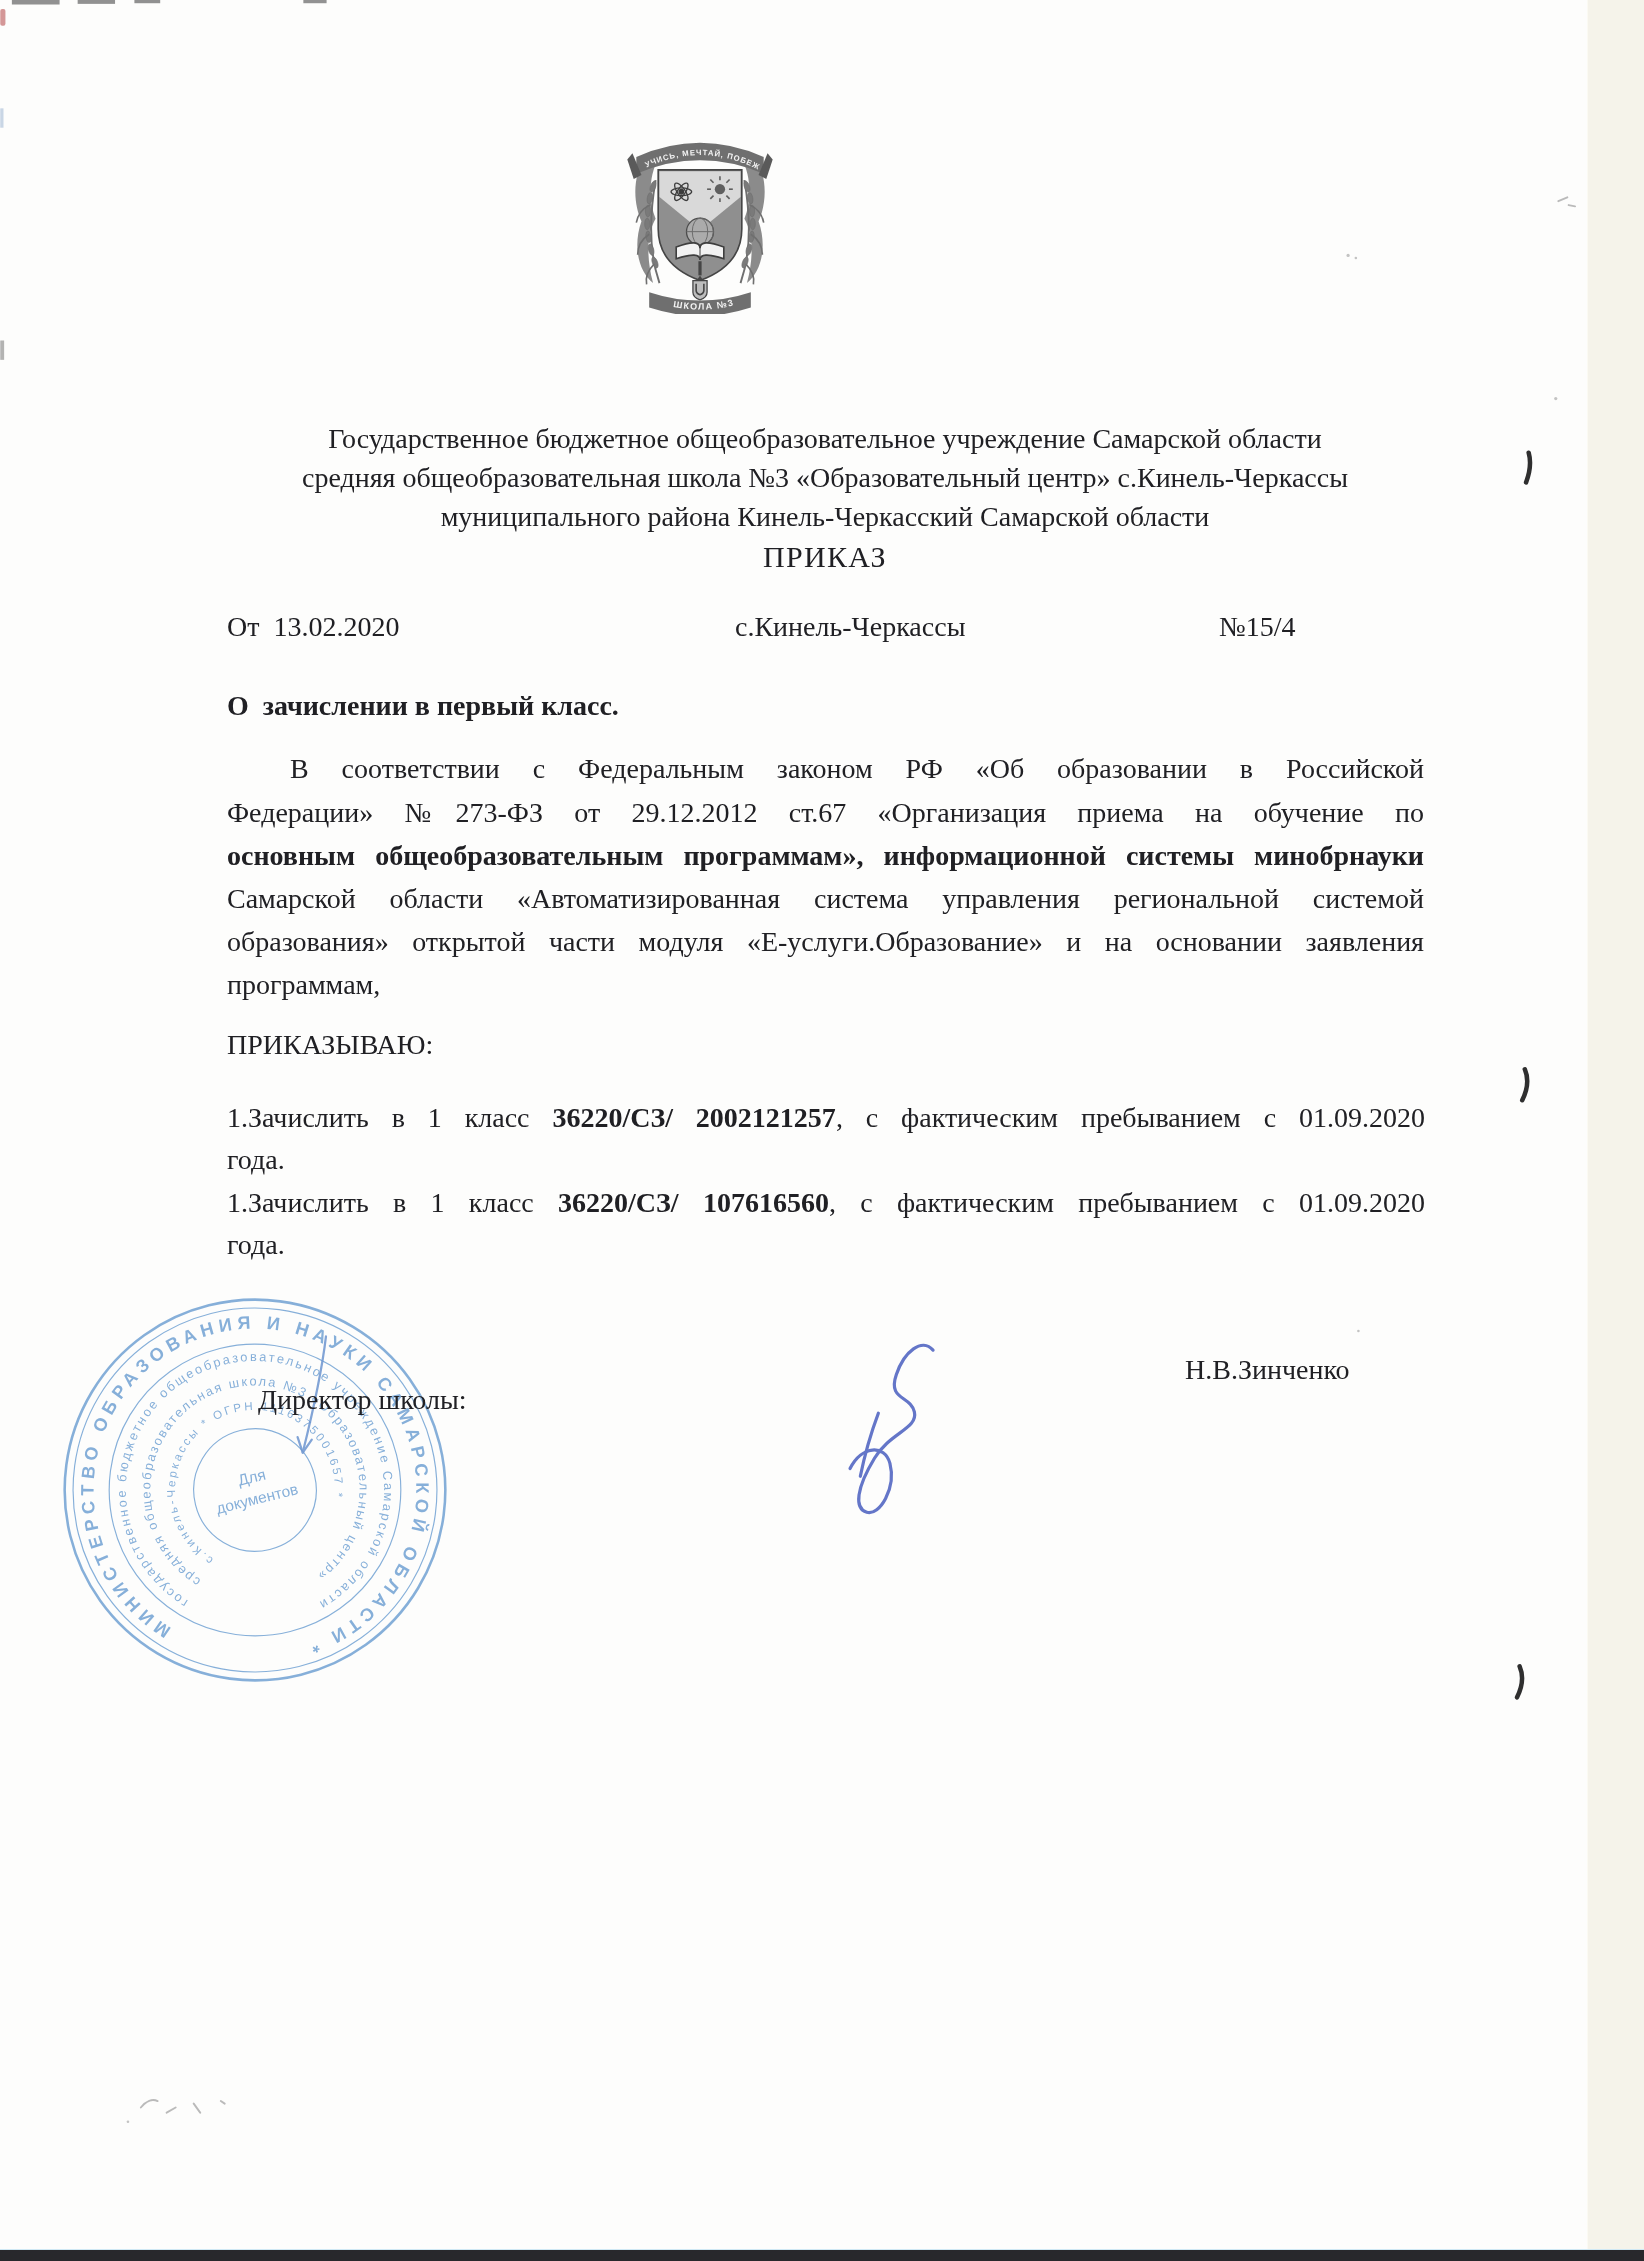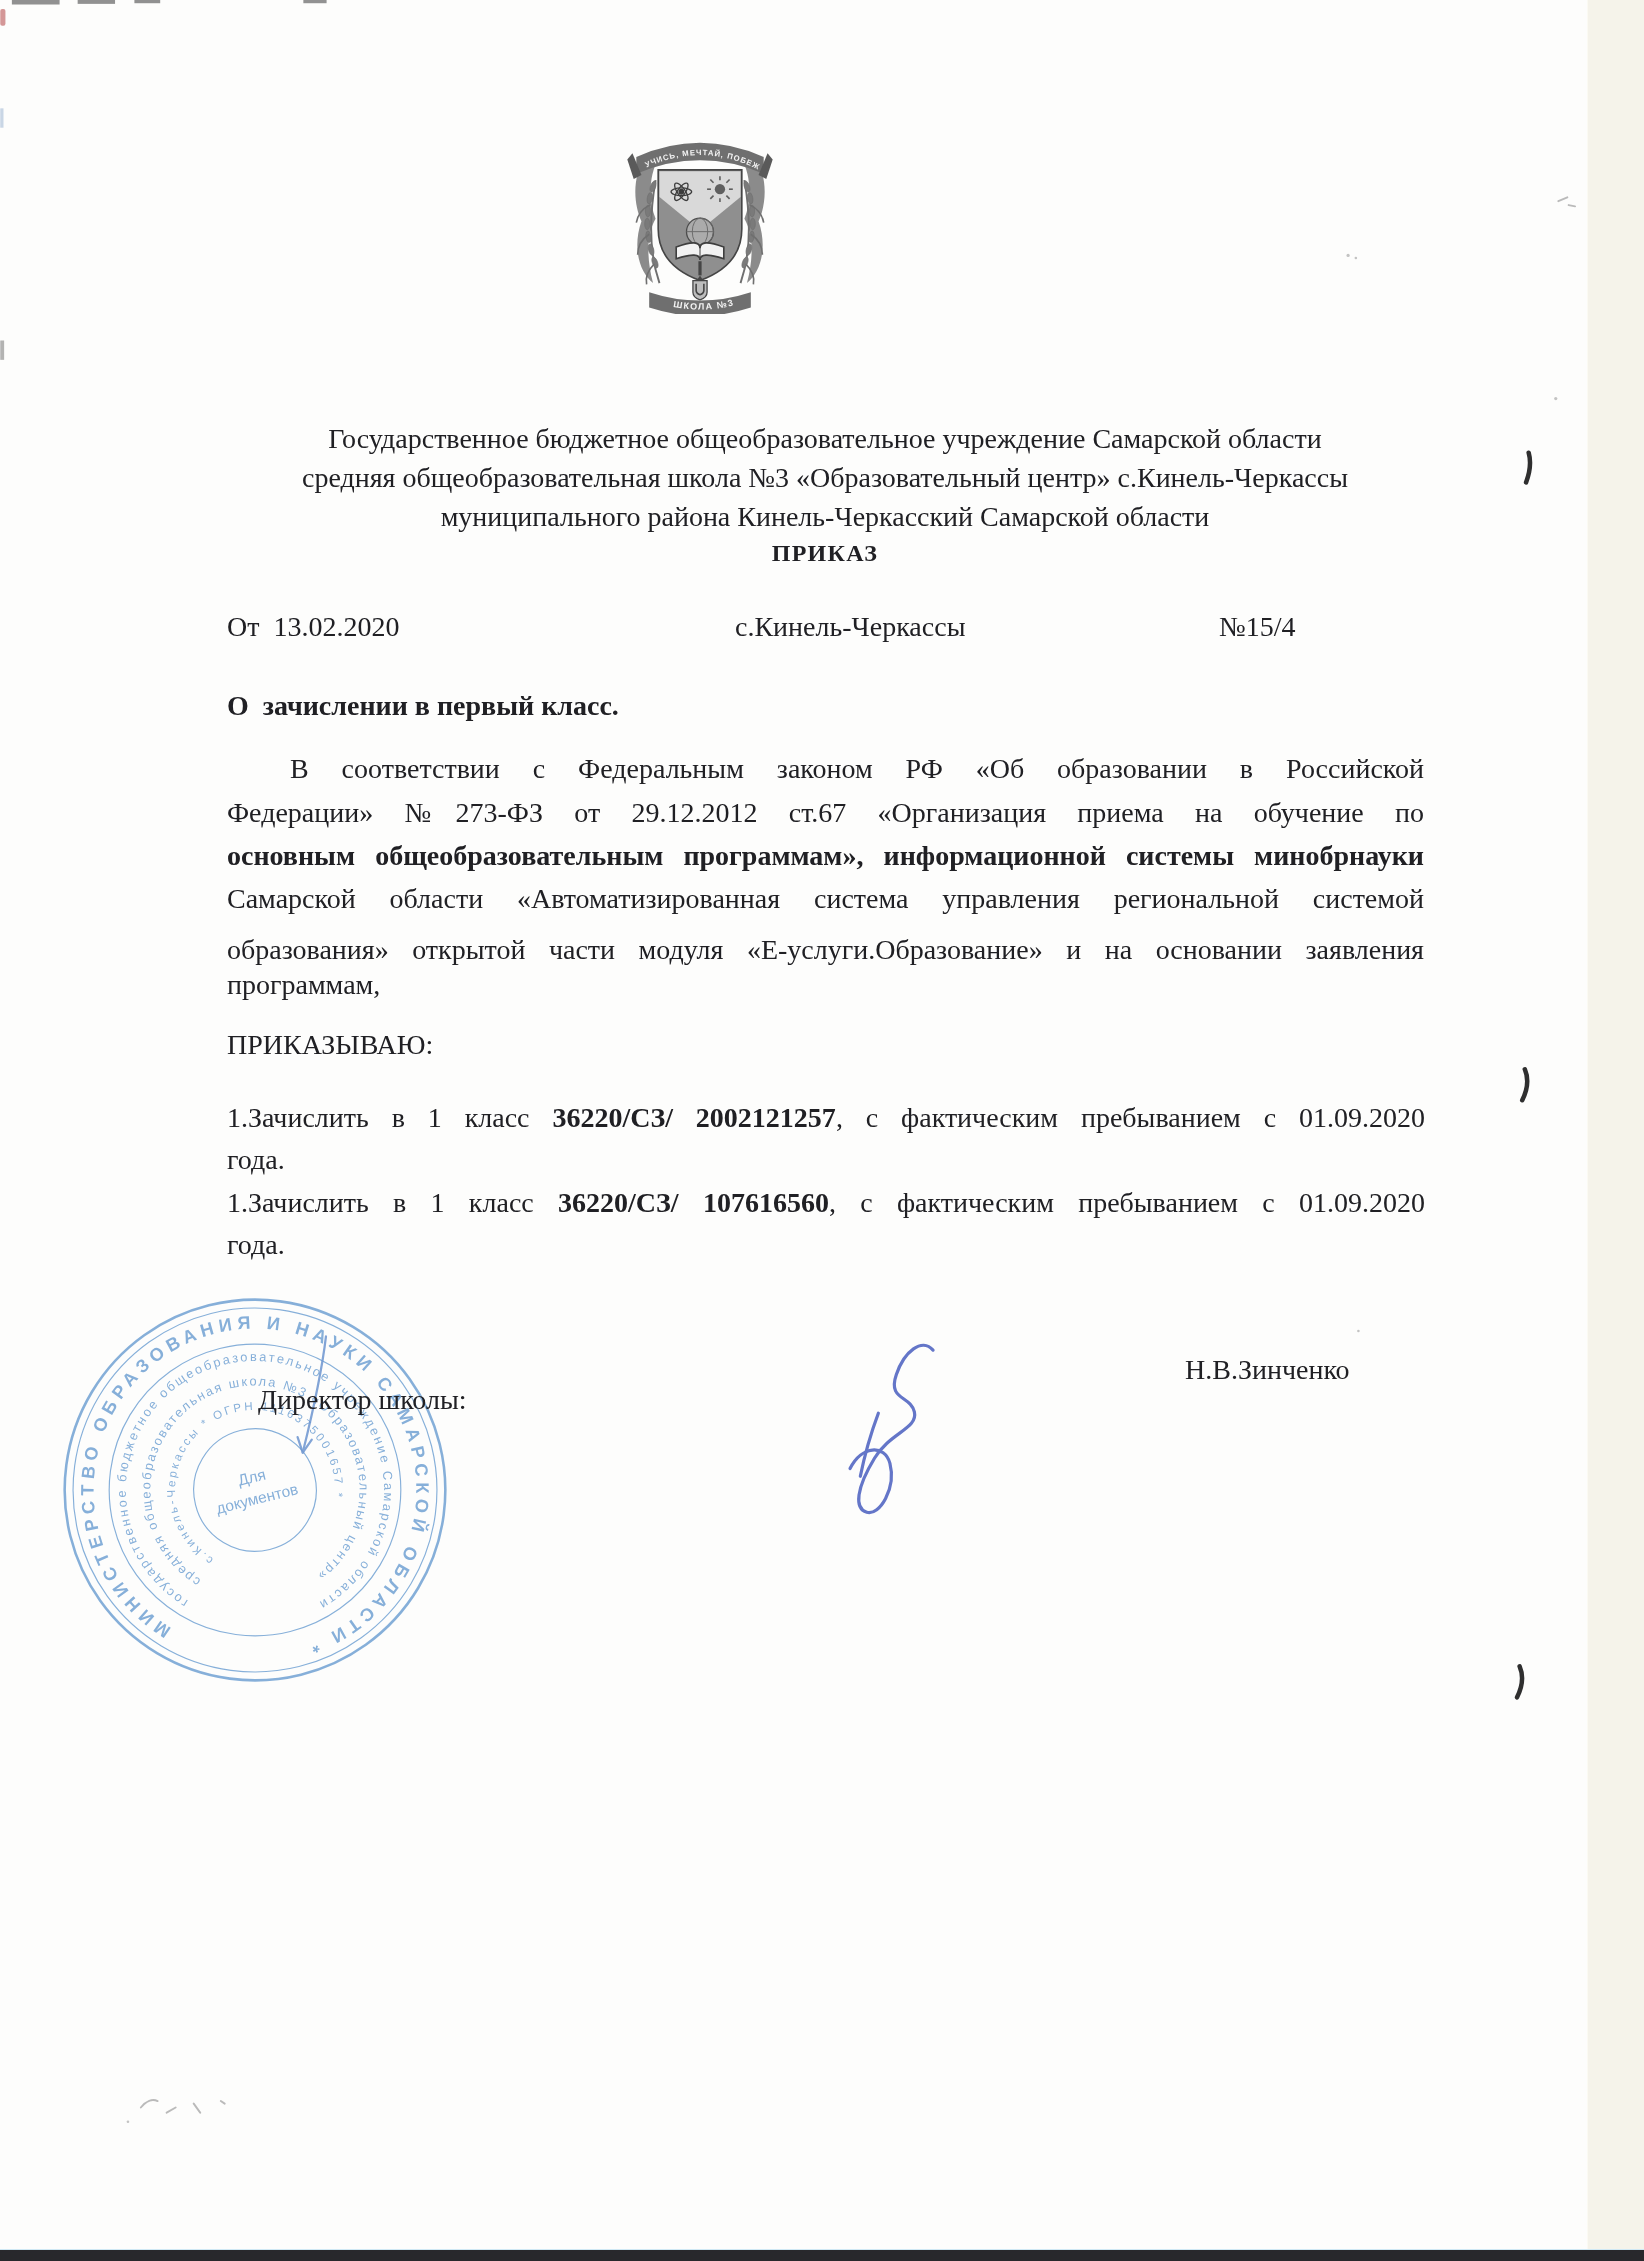--- a/index.html
+++ b/index.html
@@ -9,21 +9,21 @@
     font-family:"Liberation Serif",serif;
     color:#202024;
     position:relative;
     overflow:hidden;
   }
   .abs{position:absolute;}
   .txt{font-size:28px;line-height:1.25;white-space:pre-wrap;}
   .center{text-align:center;}
   .jline{text-align:justify;text-align-last:justify;white-space:normal;}
   .bold{font-weight:bold;}
-  .order-title{font-size:24px;font-weight:bold;letter-spacing:1.3px;}
+  .order-title{font-size:30px;font-weight:normal;letter-spacing:1.3px;}
   .stamp-svg text{font-family:"Liberation Sans",sans-serif;}
   .emblem-svg text{font-family:"Liberation Sans",sans-serif;font-weight:bold;}
   .paper-edge{background:#f5f3ea;border-left:1.3px solid #fbfaf3;}
   .scan-bottom{background:#28282c;border-top:1.9px solid #cfe8f4;}
 </style>
 </head>
 <body>
 
 <div class="abs paper-edge" style="left:1587px;top:0;width:58px;height:2261px;"></div>
 
@@ -116,21 +116,21 @@
 <div class="abs txt" style="left:227px;top:609px;">От  13.02.2020</div>
 <div class="abs txt" style="left:735px;top:609px;">с.Кинель-Черкассы</div>
 <div class="abs txt" style="left:1219px;top:609px;">№15/4</div>
 
 <div class="abs txt bold" style="left:227px;top:688px;">О  зачислении в первый класс.</div>
 
 <div class="abs txt jline" style="left:227px;top:751px;width:1197px;padding-left:63px;box-sizing:border-box;">В соответствии с Федеральным законом РФ «Об образовании в Российской</div>
 <div class="abs txt jline" style="left:227px;top:795px;width:1197px;">Федерации» №273-ФЗ от 29.12.2012 ст.67 «Организация приема на обучение по</div>
 <div class="abs txt jline" style="left:227px;top:838px;width:1197px;font-weight:bold;">основным общеобразовательным программам», информационной системы минобрнауки</div>
 <div class="abs txt jline" style="left:227px;top:881px;width:1197px;">Самарской области «Автоматизированная система управления региональной системой</div>
-<div class="abs txt jline" style="left:227px;top:924px;width:1197px;margin-top:8px;">образования» открытой части модуля «Е-услуги.Образование» и на основании заявления</div>
+<div class="abs txt jline" style="left:227px;top:924px;width:1197px;">образования» открытой части модуля «Е-услуги.Образование» и на основании заявления</div>
 <div class="abs txt" style="left:227px;top:967px;">программам,</div>
 
 <div class="abs txt" style="left:227px;top:1027px;">ПРИКАЗЫВАЮ:</div>
 
 <div class="abs txt jline" style="left:227px;top:1100px;width:1198px;"><span>1.Зачислить в 1 класс </span><b>36220/СЗ/ 2002121257</b><span>,  с фактическим пребыванием  с  01.09.2020</span></div>
 <div class="abs txt" style="left:227px;top:1142px;">года.</div>
 <div class="abs txt jline" style="left:227px;top:1185px;width:1198px;"><span>1.Зачислить в 1 класс </span><b>36220/СЗ/ 107616560</b><span>,  с фактическим пребыванием  с  01.09.2020</span></div>
 <div class="abs txt" style="left:227px;top:1227px;">года.</div>
 
 <svg class="abs stamp-svg" style="left:55px;top:1290px;opacity:.82;" width="400" height="400" viewBox="0 0 620 620">

